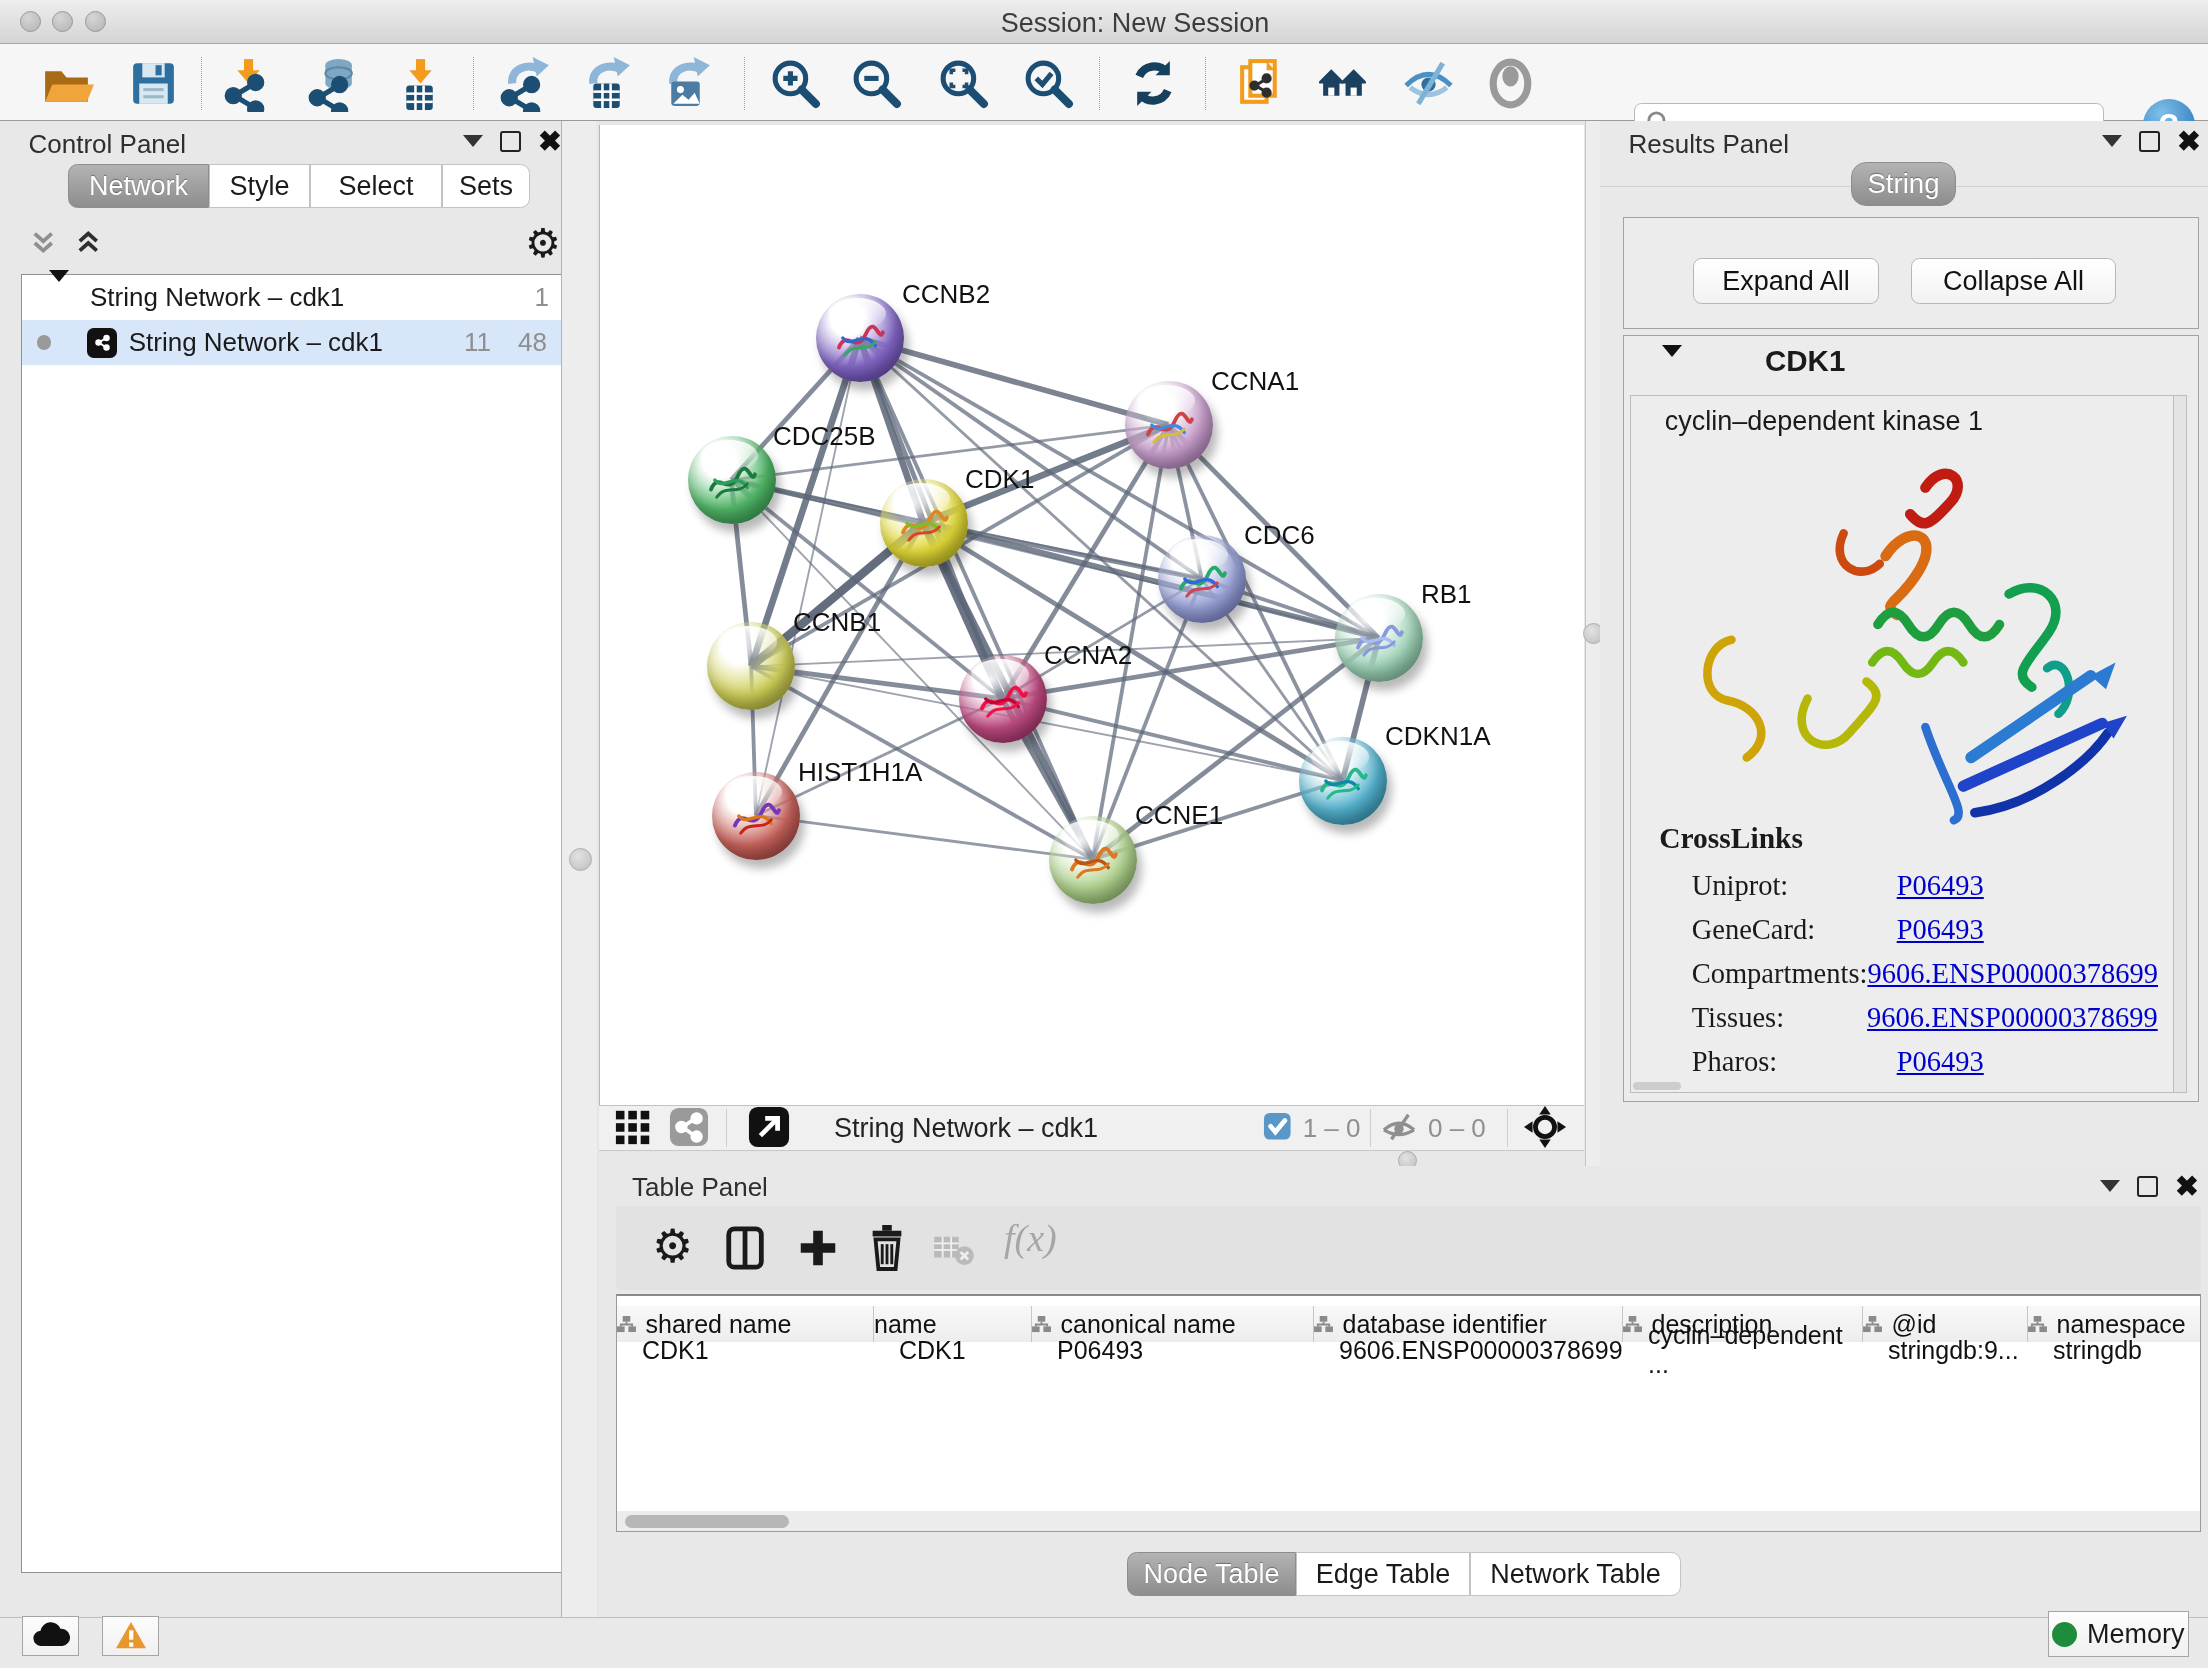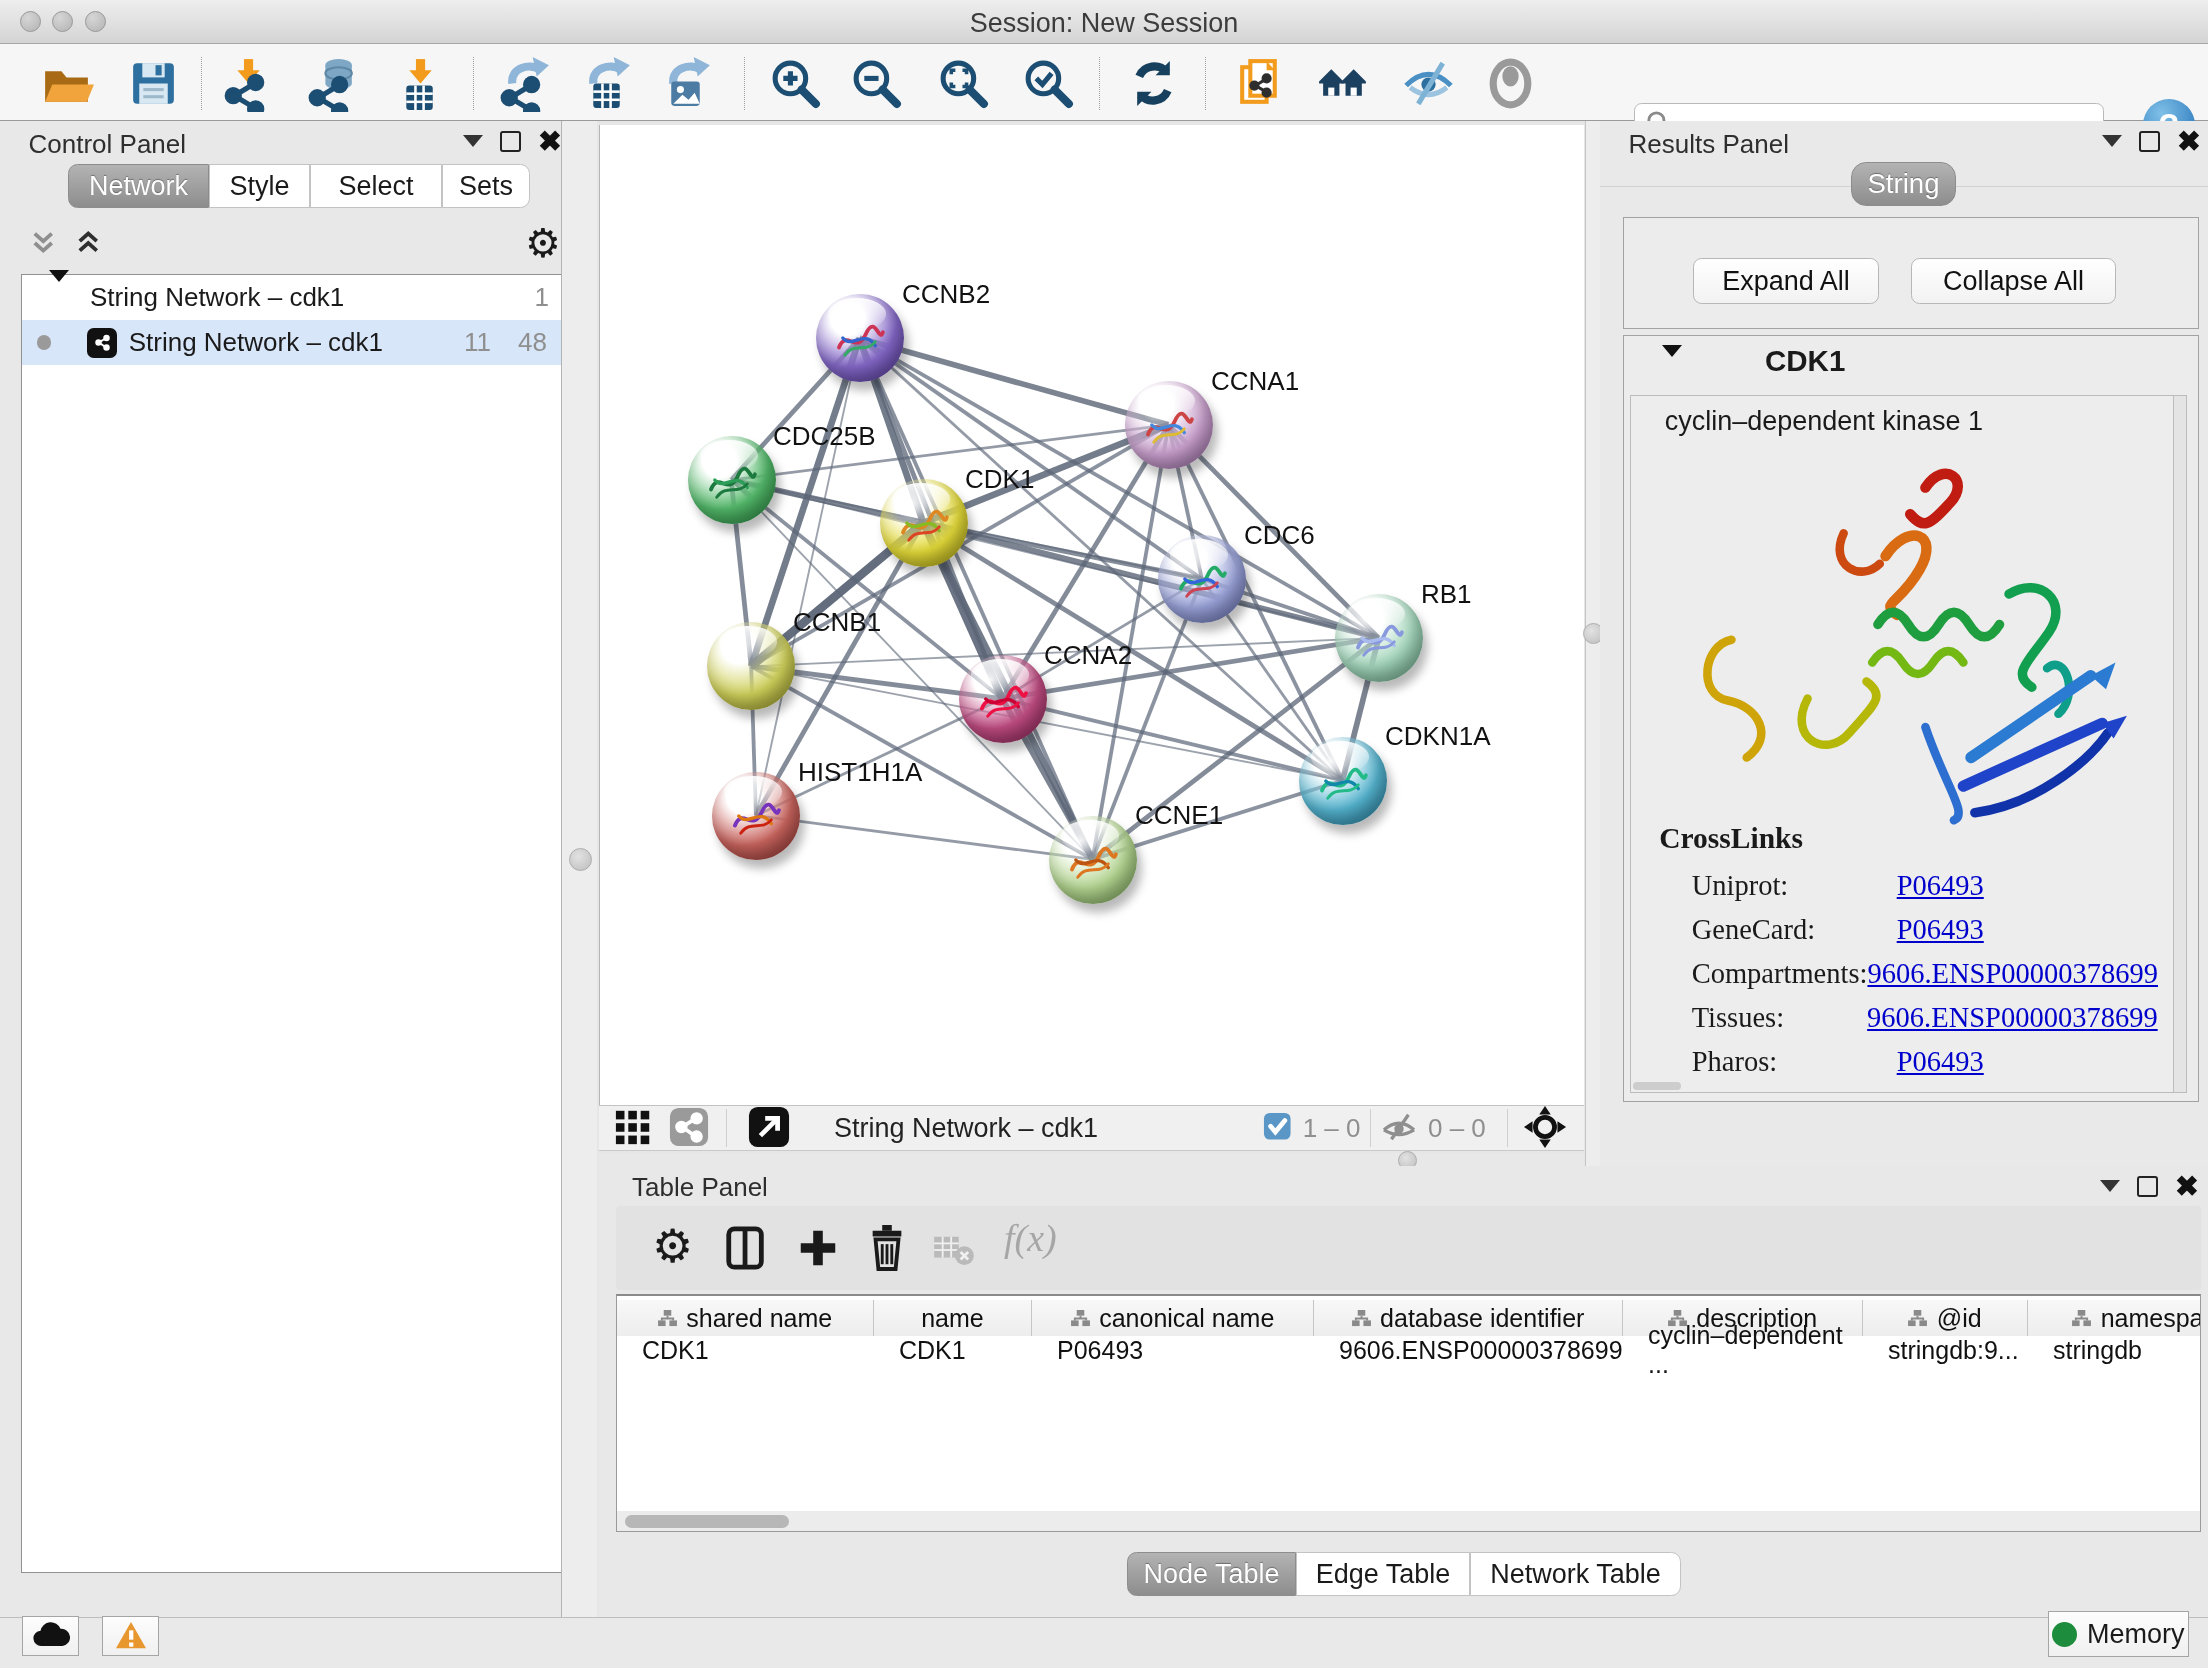--- a/index.html
+++ b/index.html
@@ -6,21 +6,21 @@
   html,body { margin:0; padding:0; }
   body {
     width:2208px; height:1668px; position:relative; overflow:hidden;
     background:#e6e6e6; font-family:"Liberation Sans", sans-serif; color:#1a1a1a;
     -webkit-font-smoothing:antialiased;
   }
   .abs { position:absolute; }
 
   
   .titlebar { left:0; top:0; width:2208px; height:44px;
-    background:linear-gradient(#eeeeee,#d4d4d4); border-bottom:1px solid #a8a8a8; }
+    background:linear-gradient(#eeeeee,#d4d4d4); border-bottom:1px solid #a8a8a8;padding-left:31px; }
   .tlight { width:21px; height:21px; border-radius:50%; top:10.5px;
     background:radial-gradient(circle at 35% 30%, #d6d6d6, #b3b3b3); border:1px solid #979797; }
   .win-title { width:100%; top:7.6px; text-align:center; font-size:27px; color:#3c3c3c; }
 
   .toolbar { left:0; top:44px; width:2208px; height:77px; background:#f6f6f6;
     border-bottom:1px solid #9a9a9a; }
   .tbtn { width:63px; height:63px; top:7.6px; display:flex; align-items:center; justify-content:center; }
   .tsep { width:0; top:13.3px; height:53px; border-left:1.9px dotted #a0a0a0; }
   .searchbox { left:1634px; top:59px; width:470px; height:44px; background:#fff;
     border:1.9px solid #b9b9b9; border-radius:7.6px; display:flex; align-items:center; padding-left:9.5px; }
@@ -66,21 +66,21 @@
   .rp-box { border:1.9px solid #a2a2a2; background:#ececec; }
   .rbtn { background:linear-gradient(#ffffff,#f2f2f2); border:1.9px solid #b7b7b7; border-radius:8.6px;
     font-size:27px; display:flex; align-items:center; justify-content:center; color:#111; }
   .serif { font-family:Liberation Serif, serif; }
   .xl-label { font-size:28.5px; color:#1a1a1a; }
   .xl-link { font-size:28.5px; color:#0000cc; text-decoration:underline; }
 
   
   .tp { left:599px; top:1166px; width:1609px; height:451px; background:#e8e8e8; }
   .tp-toolbar { left:616px; top:1206px; width:1585px; height:84px; background:#e2e2e2; border-radius:3.8px; }
-  .thead-cell { position:absolute; top:4px; height:36px; display:flex; align-items:center; justify-content:center;
+  .thead-cell { position:absolute; top:10px; height:36px; display:flex; align-items:center; 
     gap:9.5px; font-size:25px; color:#111; border-right:1px solid #c6c6c6; background:linear-gradient(#f8f8f8,#ededed); }
   .tbody-cell { position:absolute; top:0; height:36px; display:flex; align-items:center;
     padding-left:25px; font-size:25px; color:#111; }
   .dis { opacity:.45; }
 
   .statusbar { left:0; top:1617px; width:2208px; height:51px; background:#e9e9e9; border-top:1px solid #bdbdbd; }
   .sb-btn { border:1.9px solid #a5a5a5; background:linear-gradient(#fdfdfd,#f0f0f0); display:flex;
     align-items:center; justify-content:center; }
 </style>
 </head>

